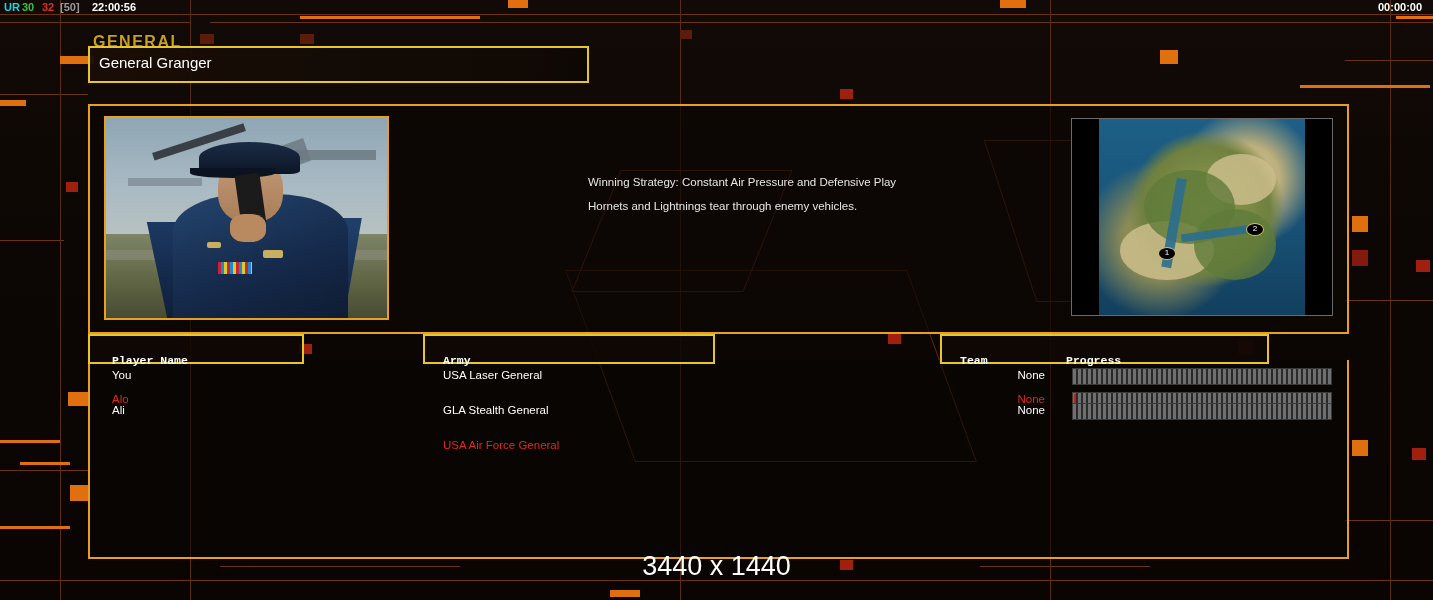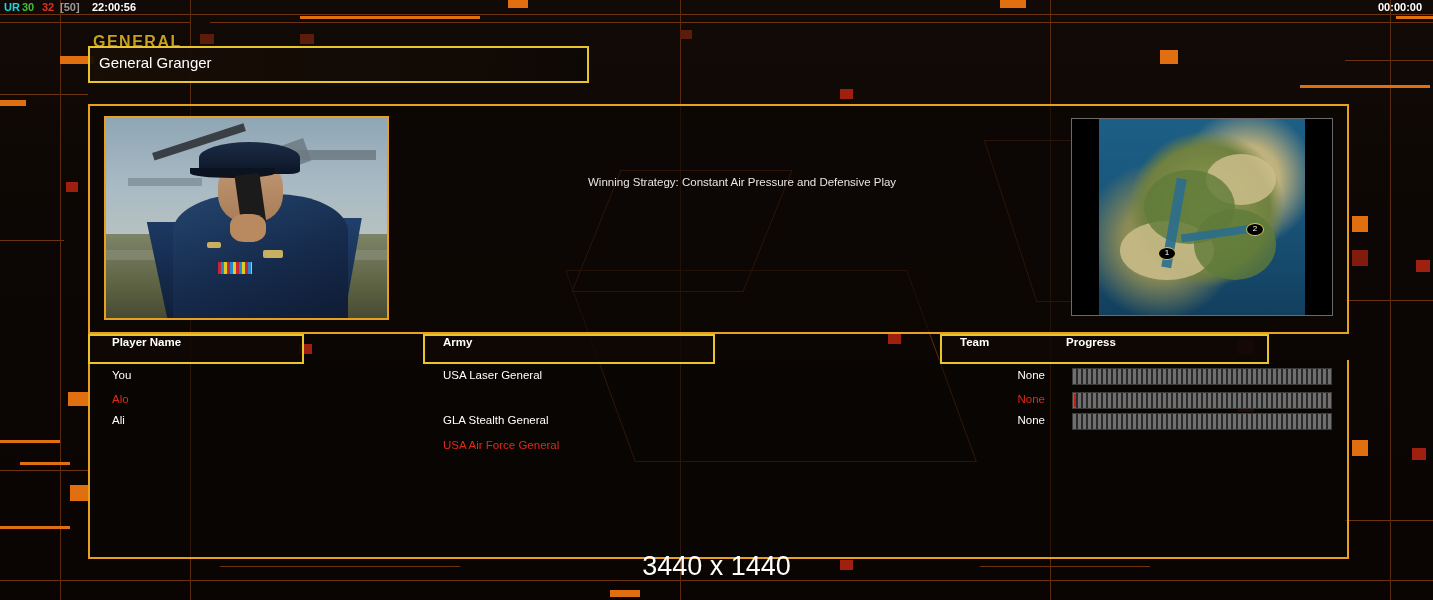--- a/index.html
+++ b/index.html
@@ -268,22 +268,22 @@
   }
   #hdr-team {
     position: absolute; left: 940px; top: 334px;
     width: 285px; height: 26px;
     border: 2px solid #e8c52a;
     background: rgba(14,8,4,.9);
     z-index: 26;
     padding-left: 40px;
   }
   .hdr-text {
-    position: absolute; top: 0;
-    font-size: 11.5px; font-weight: bold; color: #ffffff;
+    position: absolute; top: 18px;
+    font-size: 11.5px; font-weight: bold; color: #ffffff; font-family: Liberation Mono, monospace;
   }
 
   #list-panel {
     position: absolute;
     left: 88px; top: 360px;
     width: 1257px; height: 197px;
     border: 2px solid #e8a020;
     border-top: none;
     background: rgba(10,6,3,.55);
     z-index: 24;
@@ -412,20 +412,21 @@
     <div class="p-capbrim"></div>
     <div class="p-phone"></div>
     <div class="p-hand"></div>
     <div class="p-ribbons"></div>
     <div class="p-badge" style="left:56%;top:66%;width:7%;height:4%;"></div>
     <div class="p-badge" style="left:36%;top:62%;width:5%;height:3%;"></div>
   </div>
 
   <div id="strategy">
     <div>Winning Strategy: Constant Air Pressure and Defensive Play</div>
+    <div>Hornets and Lightnings tear through enemy vehicles.</div>
   </div>
 
   <div id="map-box">
     <div class="map-img">
       <div class="map-sand" style="left:10%;top:52%;width:46%;height:30%;"></div>
       <div class="map-sand" style="left:52%;top:18%;width:34%;height:26%;"></div>
       <div class="map-green" style="left:22%;top:26%;width:44%;height:38%;"></div>
       <div class="map-green" style="left:46%;top:46%;width:40%;height:36%;"></div>
       <div class="map-river" style="left:34%;top:30%;width:5%;height:46%;transform:rotate(10deg);"></div>
       <div class="map-river" style="left:40%;top:56%;width:38%;height:4%;transform:rotate(-8deg);"></div>
@@ -456,21 +457,21 @@
     <div class="cell-prog"></div>
   </div>
   <div class="row" style="top:28px;padding-left:40px;">
     <div class="cell-name" style="color: rgb(224, 42, 24);">Alo</div>
     <div class="cell-army" style="color: rgb(224, 42, 24); margin-top: 46px;">USA Air Force General</div>
     <div class="cell-team" style="color: rgb(224, 42, 24);">None</div>
     <div class="cell-prog">
       <div class="prog-marker"></div>
     </div>
   </div>
-  <div class="row" style="top:49px;text-decoration:underline;">
+  <div class="row" style="top:39px;text-decoration:underline;">
     <div class="cell-name" style="color: rgb(255, 255, 255);">Ali</div>
     <div class="cell-army" style="color: rgb(255, 255, 255);">GLA Stealth General</div>
     <div class="cell-team" style="color: rgb(255, 255, 255);">None</div>
     <div class="cell-prog"></div>
   </div>
 </div>
 
 <div id="resolution">3440 x 1440</div>
 
 </body></html>

